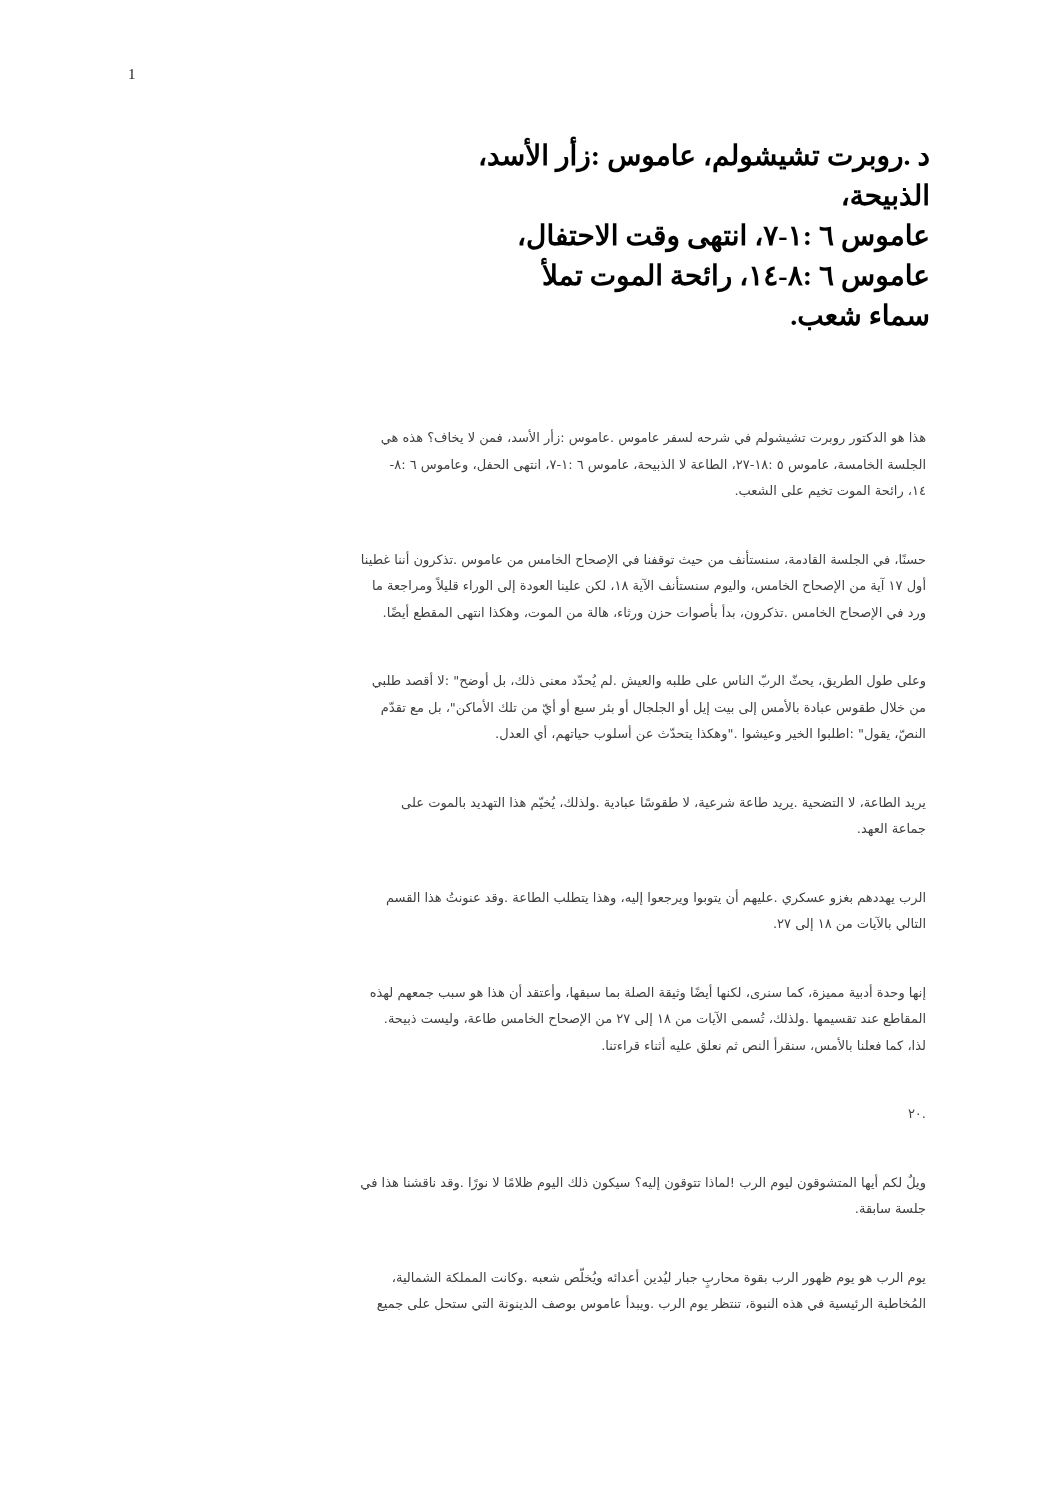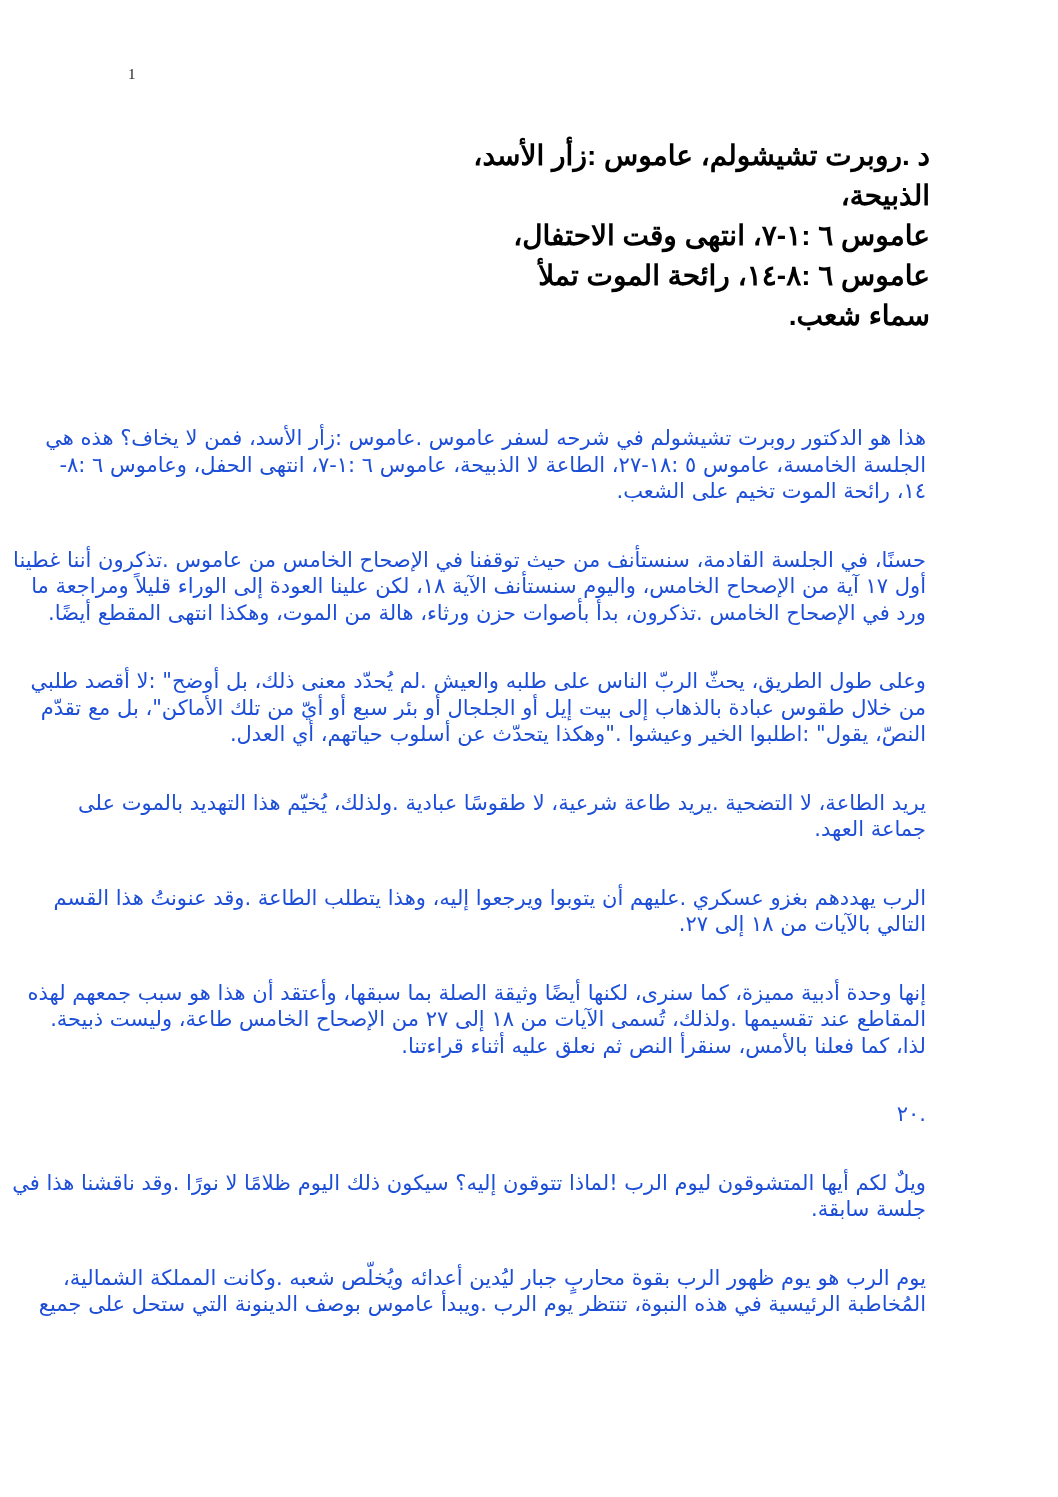--- a/index.html
+++ b/index.html
@@ -7,31 +7,31 @@
     width: 1058px; height: 1497px; position: relative; overflow: hidden;
     font-family: "DejaVu Sans", sans-serif; color: #111111;
   }
   .page-number {
     position: absolute; left: 128px; top: 66px;
     font-family: "Liberation Serif", serif; font-size: 15px; color: #222;
   }
   .title-block {
     position: absolute; right: 128px; top: 136px; width: 800px;
     direction: rtl; text-align: right;
-    font-family: Liberation Sans, sans-serif; font-weight: bold;
+    font-family: Liberation Serif, serif; font-weight: bold;
     font-size: 28px; line-height: 40px; color: #000;
   }
   .title-line { display: block; unicode-bidi: plaintext; }
   .body-text {
     position: absolute; right: 132px; top: 425px; width: 760px;
     direction: rtl; text-align: right;
   }
   .para {
-    font-family: "DejaVu Sans", sans-serif; font-size: 21px;
-    line-height: 26.5px; margin: 0 0 42px 0; color: #1d4ed8;
+    font-family: "DejaVu Sans", sans-serif; font-size: 13px;
+    line-height: 26.5px; margin: 0 0 42px 0; color: #404040;
   }
   .para-line { display: block; white-space: nowrap; unicode-bidi: plaintext; }
 </style>
 </head>
 <body>
 
 <div class="page-number">1</div>
 
 <div class="title-block">
   <span class="title-line">د .روبرت تشيشولم، عاموس :زأر الأسد،</span>
@@ -47,21 +47,21 @@
     <span class="para-line">الجلسة الخامسة، عاموس ٥ :١٨-٢٧، الطاعة لا الذبيحة، عاموس ٦ :١-٧، انتهى الحفل، وعاموس ٦ :٨-</span>
     <span class="para-line">١٤، رائحة الموت تخيم على الشعب.</span>
   </p>
   <p class="para">
     <span class="para-line">حسنًا، في الجلسة القادمة، سنستأنف من حيث توقفنا في الإصحاح الخامس من عاموس .تذكرون أننا غطينا</span>
     <span class="para-line">أول ١٧ آية من الإصحاح الخامس، واليوم سنستأنف الآية ١٨، لكن علينا العودة إلى الوراء قليلاً ومراجعة ما</span>
     <span class="para-line">ورد في الإصحاح الخامس .تذكرون، بدأ بأصوات حزن ورثاء، هالة من الموت، وهكذا انتهى المقطع أيضًا.</span>
   </p>
   <p class="para">
     <span class="para-line">وعلى طول الطريق، يحثّ الربّ الناس على طلبه والعيش .لم يُحدّد معنى ذلك، بل أوضح" :لا أقصد طلبي</span>
-    <span class="para-line">من خلال طقوس عبادة بالذهاب إلى بيت إيل أو الجلجال أو بئر سبع أو أيّ من تلك الأماكن"، بل مع تقدّم</span>
+    <span class="para-line">من خلال طقوس عبادة بالأمس إلى بيت إيل أو الجلجال أو بئر سبع أو أيّ من تلك الأماكن"، بل مع تقدّم</span>
     <span class="para-line">النصّ، يقول" :اطلبوا الخير وعيشوا ."وهكذا يتحدّث عن أسلوب حياتهم، أي العدل.</span>
   </p>
   <p class="para">
     <span class="para-line">يريد الطاعة، لا التضحية .يريد طاعة شرعية، لا طقوسًا عبادية .ولذلك، يُخيّم هذا التهديد بالموت على</span>
     <span class="para-line">جماعة العهد.</span>
   </p>
   <p class="para">
     <span class="para-line">الرب يهددهم بغزو عسكري .عليهم أن يتوبوا ويرجعوا إليه، وهذا يتطلب الطاعة .وقد عنونتُ هذا القسم</span>
     <span class="para-line">التالي بالآيات من ١٨ إلى ٢٧.</span>
   </p>

